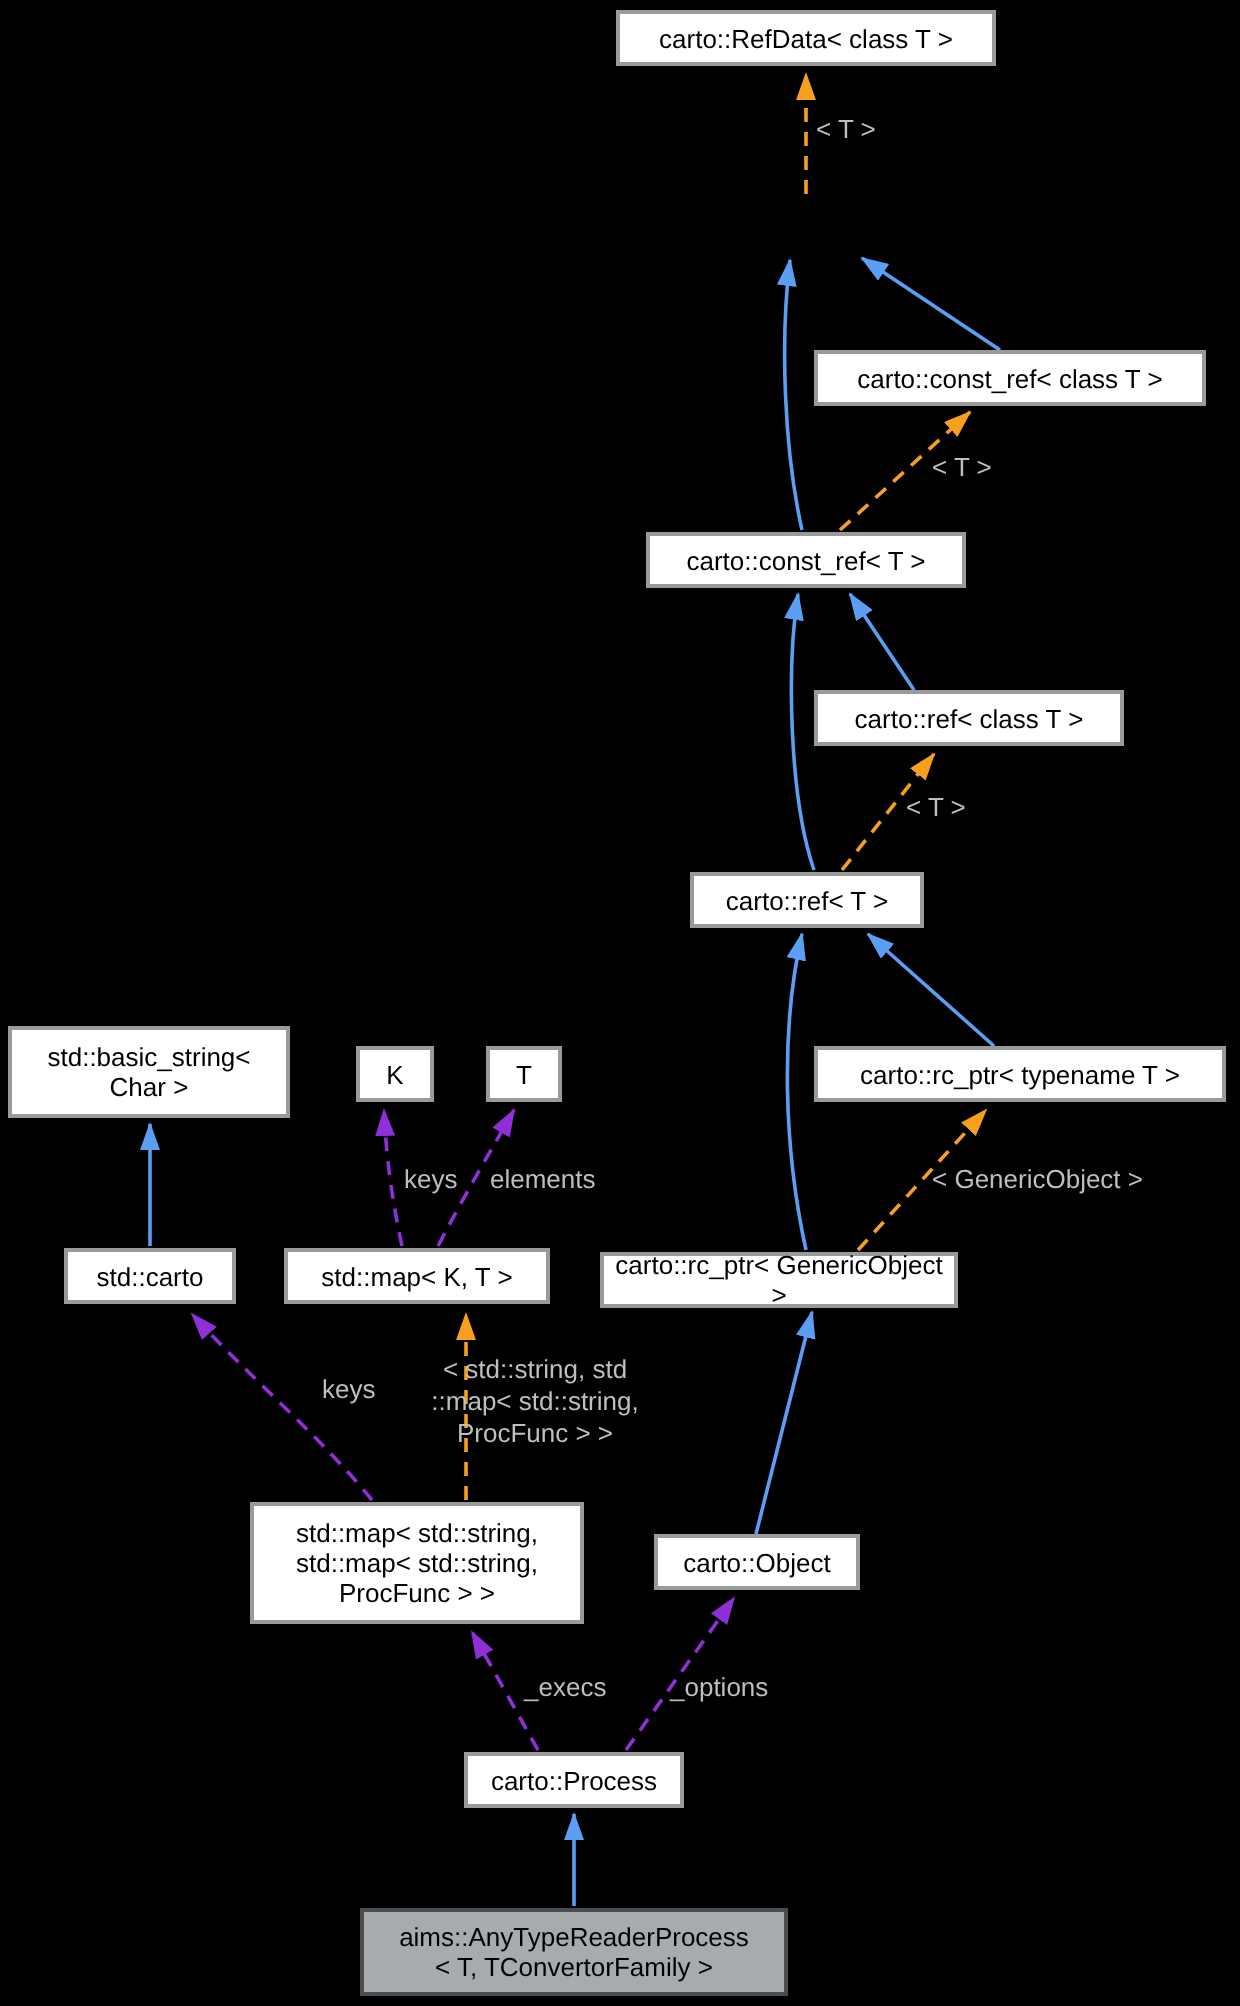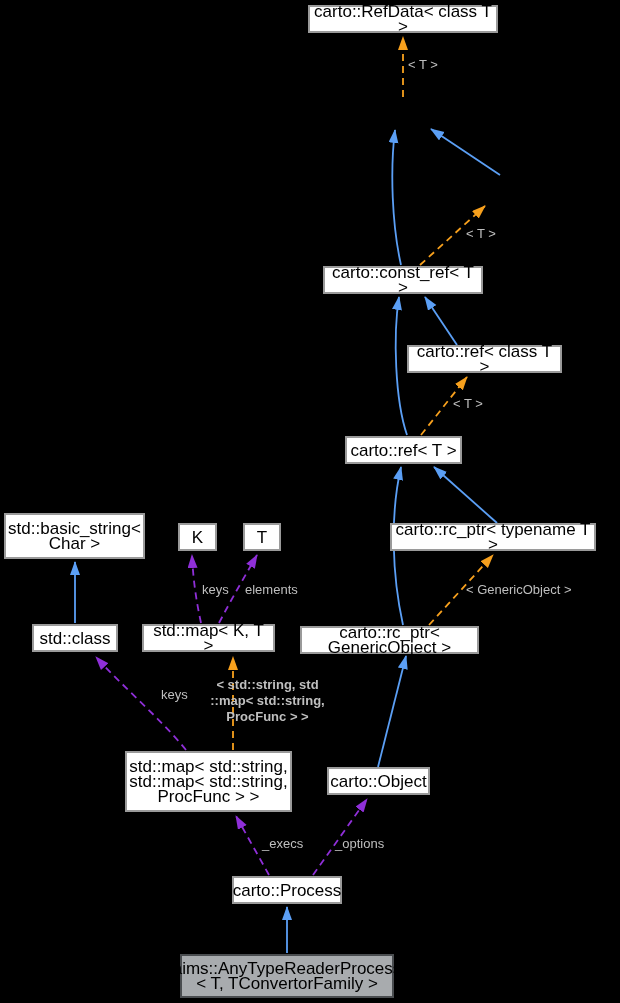--- a/index.html
+++ b/index.html
@@ -9,32 +9,32 @@
     font-family:"Liberation Sans",sans-serif;
   }
   .canvas svg{position:absolute;left:0;top:0;}
   .node{
     position:absolute;box-sizing:border-box;
     display:flex;align-items:center;justify-content:center;
     text-align:center;white-space:pre-line;
     background:var(--node-fill,#fff);
     border:2px solid var(--node-border,#9a9a9a);
     color:var(--node-text,#000);
-    font-size:17px;line-height:15px;padding:1px 2px;
+    font-size:13px;line-height:15px;padding:1px 2px;
   }
   .node.highlight{
     background:var(--highlight-fill,#a8abae);
     border-color:var(--highlight-border,#4a4d50);
   }
   .edge-label{
     position:absolute;white-space:pre-line;
     color:var(--edge-label-text,#bfbfbf);
     font-size:13px;line-height:16px;
   }
-  .edge-label.center{text-align:center;font-weight:bold;}
+  .edge-label.center{text-align:center;}
   .e-inh{stroke:var(--inheritance-edge,#5b9ff5);fill:none;stroke-width:1.8;}
   .e-tpl{stroke:var(--template-edge,#f7a01d);fill:none;stroke-width:1.8;stroke-dasharray:7 5;}
   .e-use{stroke:var(--usage-edge,#8f2fd8);fill:none;stroke-width:1.8;stroke-dasharray:7 5;}
   .h-inh{fill:var(--inheritance-edge,#5b9ff5);}
   .h-tpl{fill:var(--template-edge,#f7a01d);}
   .h-use{fill:var(--usage-edge,#8f2fd8);}
 </style>
 </head>
 <body>
 
@@ -70,29 +70,30 @@
     <path class="e-tpl" d="M233 750 L233 657" marker-end="url(#m-tpl)"></path>
 
     <path class="e-use" d="M201 623 C196 600 193 578 192 555" marker-end="url(#m-use)"></path>
     <path class="e-use" d="M219 623 C232 598 245 576 257 555" marker-end="url(#m-use)"></path>
     <path class="e-use" d="M186 750 C160 718 122 686 96 657" marker-end="url(#m-use)"></path>
     <path class="e-use" d="M269 875 L236 816" marker-end="url(#m-use)"></path>
     <path class="e-use" d="M313 875 L367 799" marker-end="url(#m-use)"></path>
   </svg>
 
   <div class="node" style="left:308px;top:5px;width:190px;height:28px">carto::RefData&lt; class T &gt;</div>
+  <div class="node" style="left:407px;top:175px;width:196px;height:28px">carto::const_ref&lt; class T &gt;</div>
   <div class="node" style="left:323px;top:266px;width:160px;height:28px">carto::const_ref&lt; T &gt;</div>
   <div class="node" style="left:407px;top:345px;width:155px;height:28px">carto::ref&lt; class T &gt;</div>
   <div class="node" style="left:345px;top:436px;width:117px;height:28px">carto::ref&lt; T &gt;</div>
-  <div class="node" style="left:390px;top:523px;width:206px;height:28px">carto::rc_ptr&lt; typename T &gt;</div>
+  <div class="node" style="left:407px;top:523px;width:206px;height:28px">carto::rc_ptr&lt; typename T &gt;</div>
   <div class="node" style="left:4px;top:513px;width:141px;height:46px">std::basic_string&lt;
 Char &gt;</div>
   <div class="node" style="left:178px;top:523px;width:39px;height:28px">K</div>
   <div class="node" style="left:243px;top:523px;width:38px;height:28px">T</div>
-  <div class="node" style="left:32px;top:624px;width:86px;height:28px">std::class</div>
+  <div class="node" style="left:32px;top:624px;width:86px;height:28px">std::carto</div>
   <div class="node" style="left:142px;top:624px;width:133px;height:28px">std::map&lt; K, T &gt;</div>
   <div class="node" style="left:300px;top:626px;width:179px;height:28px">carto::rc_ptr&lt; GenericObject &gt;</div>
   <div class="node" style="left:125px;top:751px;width:167px;height:61px">std::map&lt; std::string,
 std::map&lt; std::string,
 ProcFunc &gt; &gt;</div>
   <div class="node" style="left:327px;top:767px;width:103px;height:28px">carto::Object</div>
   <div class="node" style="left:232px;top:876px;width:110px;height:28px">carto::Process</div>
   <div class="node highlight" style="left:180px;top:954px;width:214px;height:44px">aims::AnyTypeReaderProcess
 &lt; T, TConvertorFamily &gt;</div>
 

